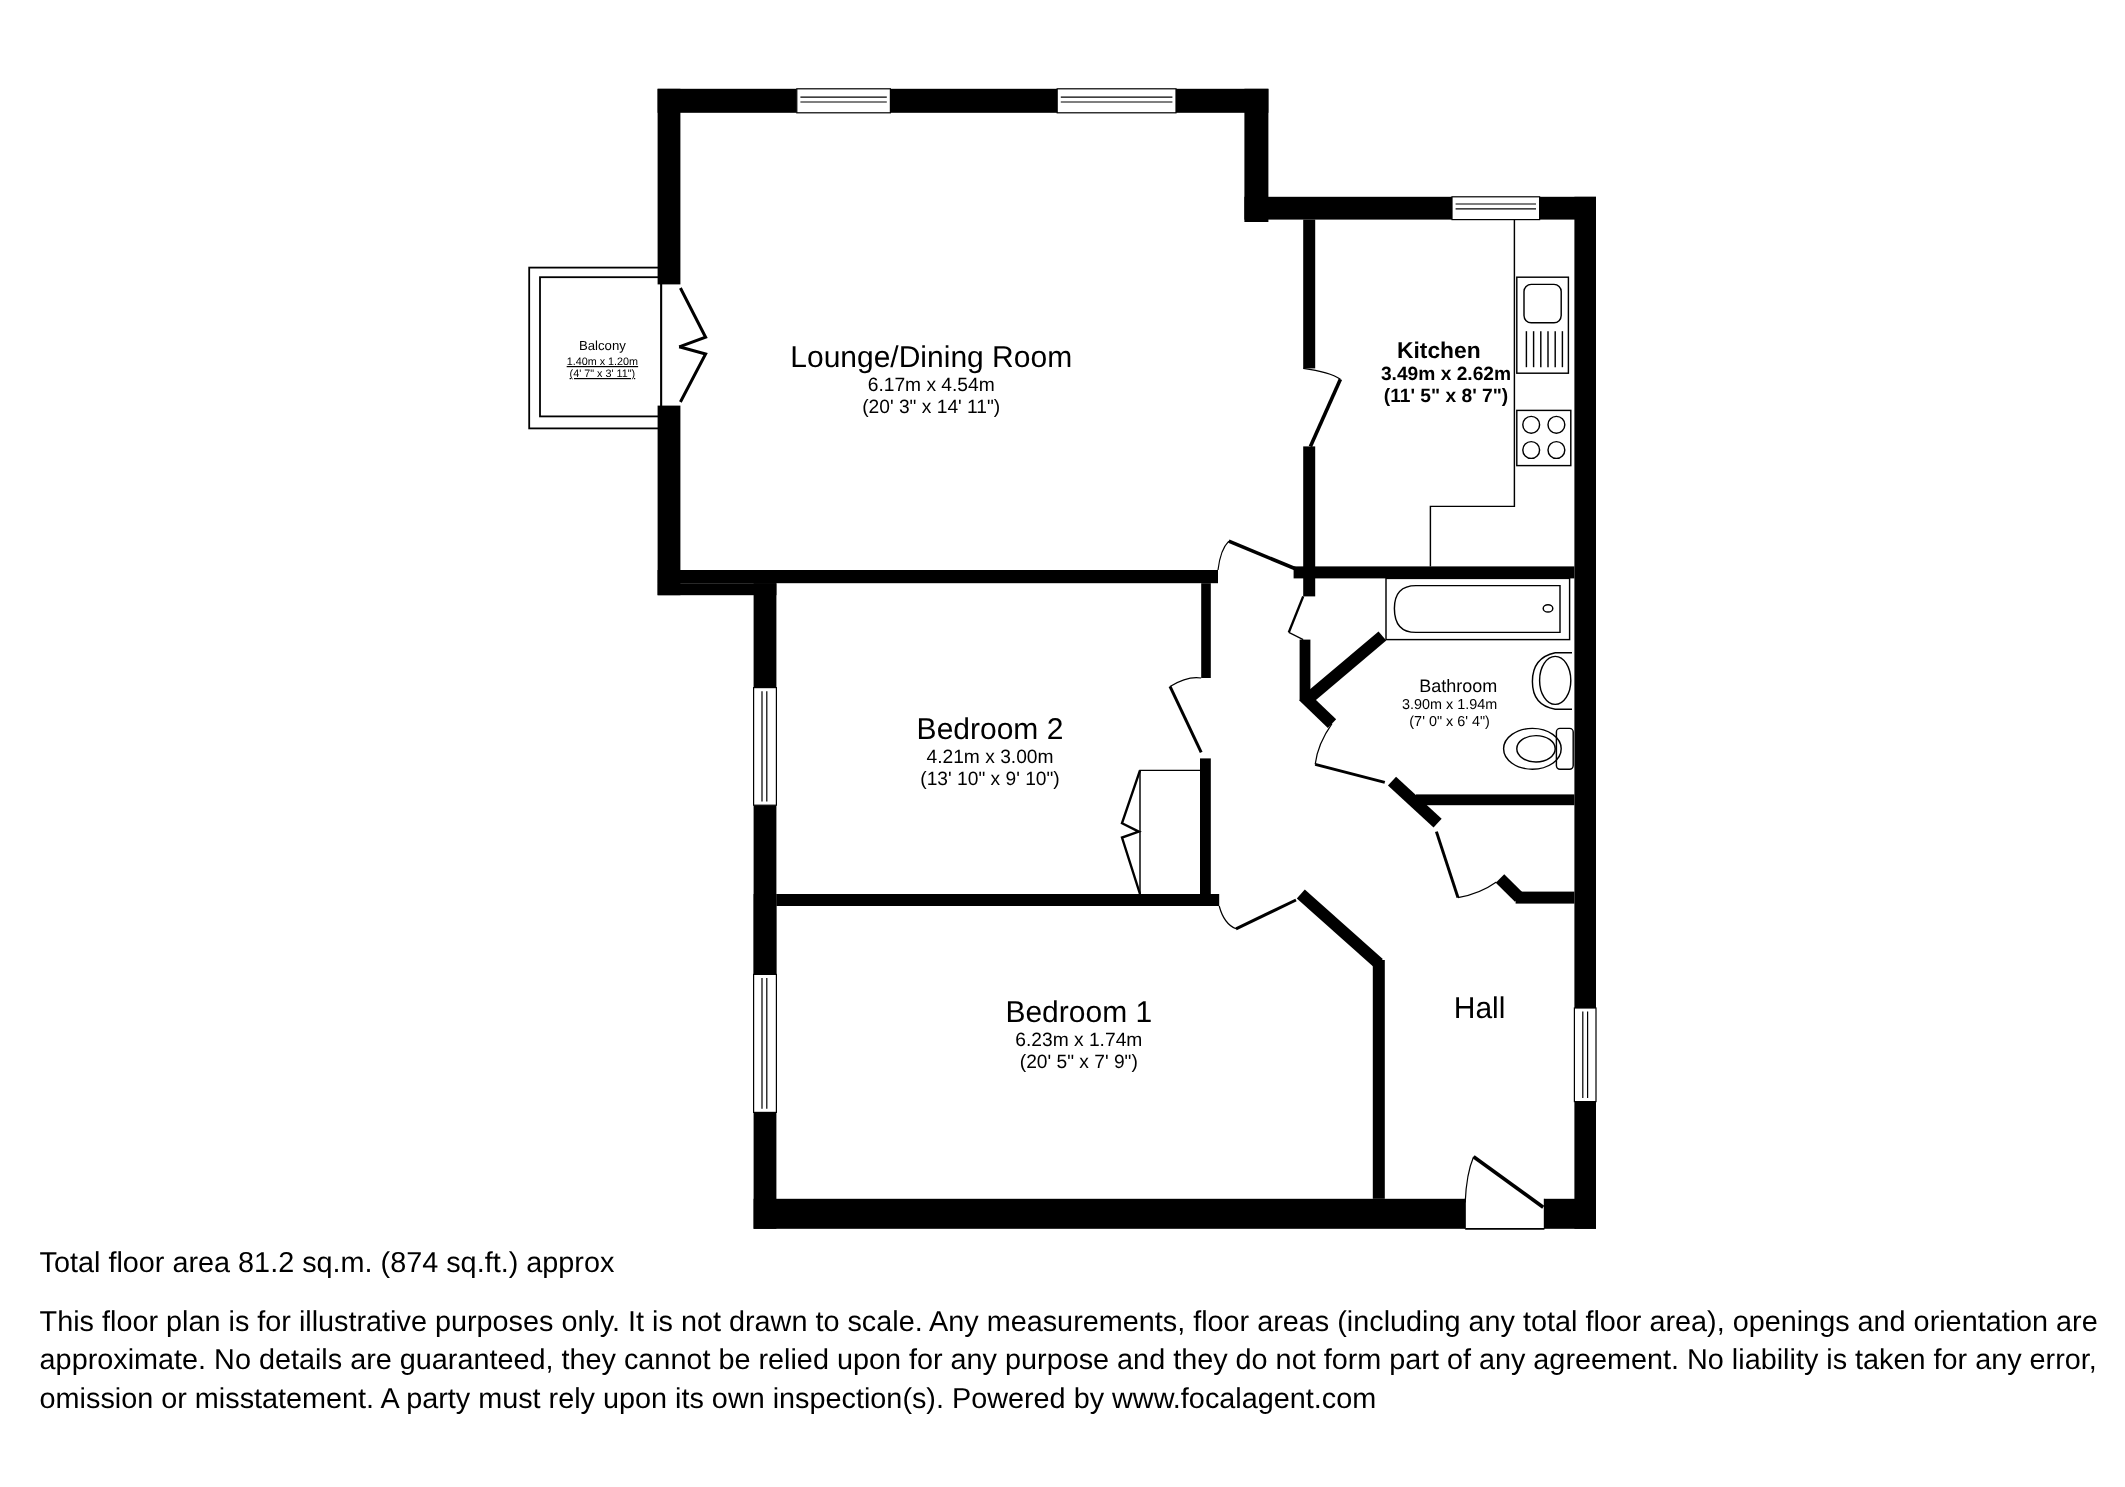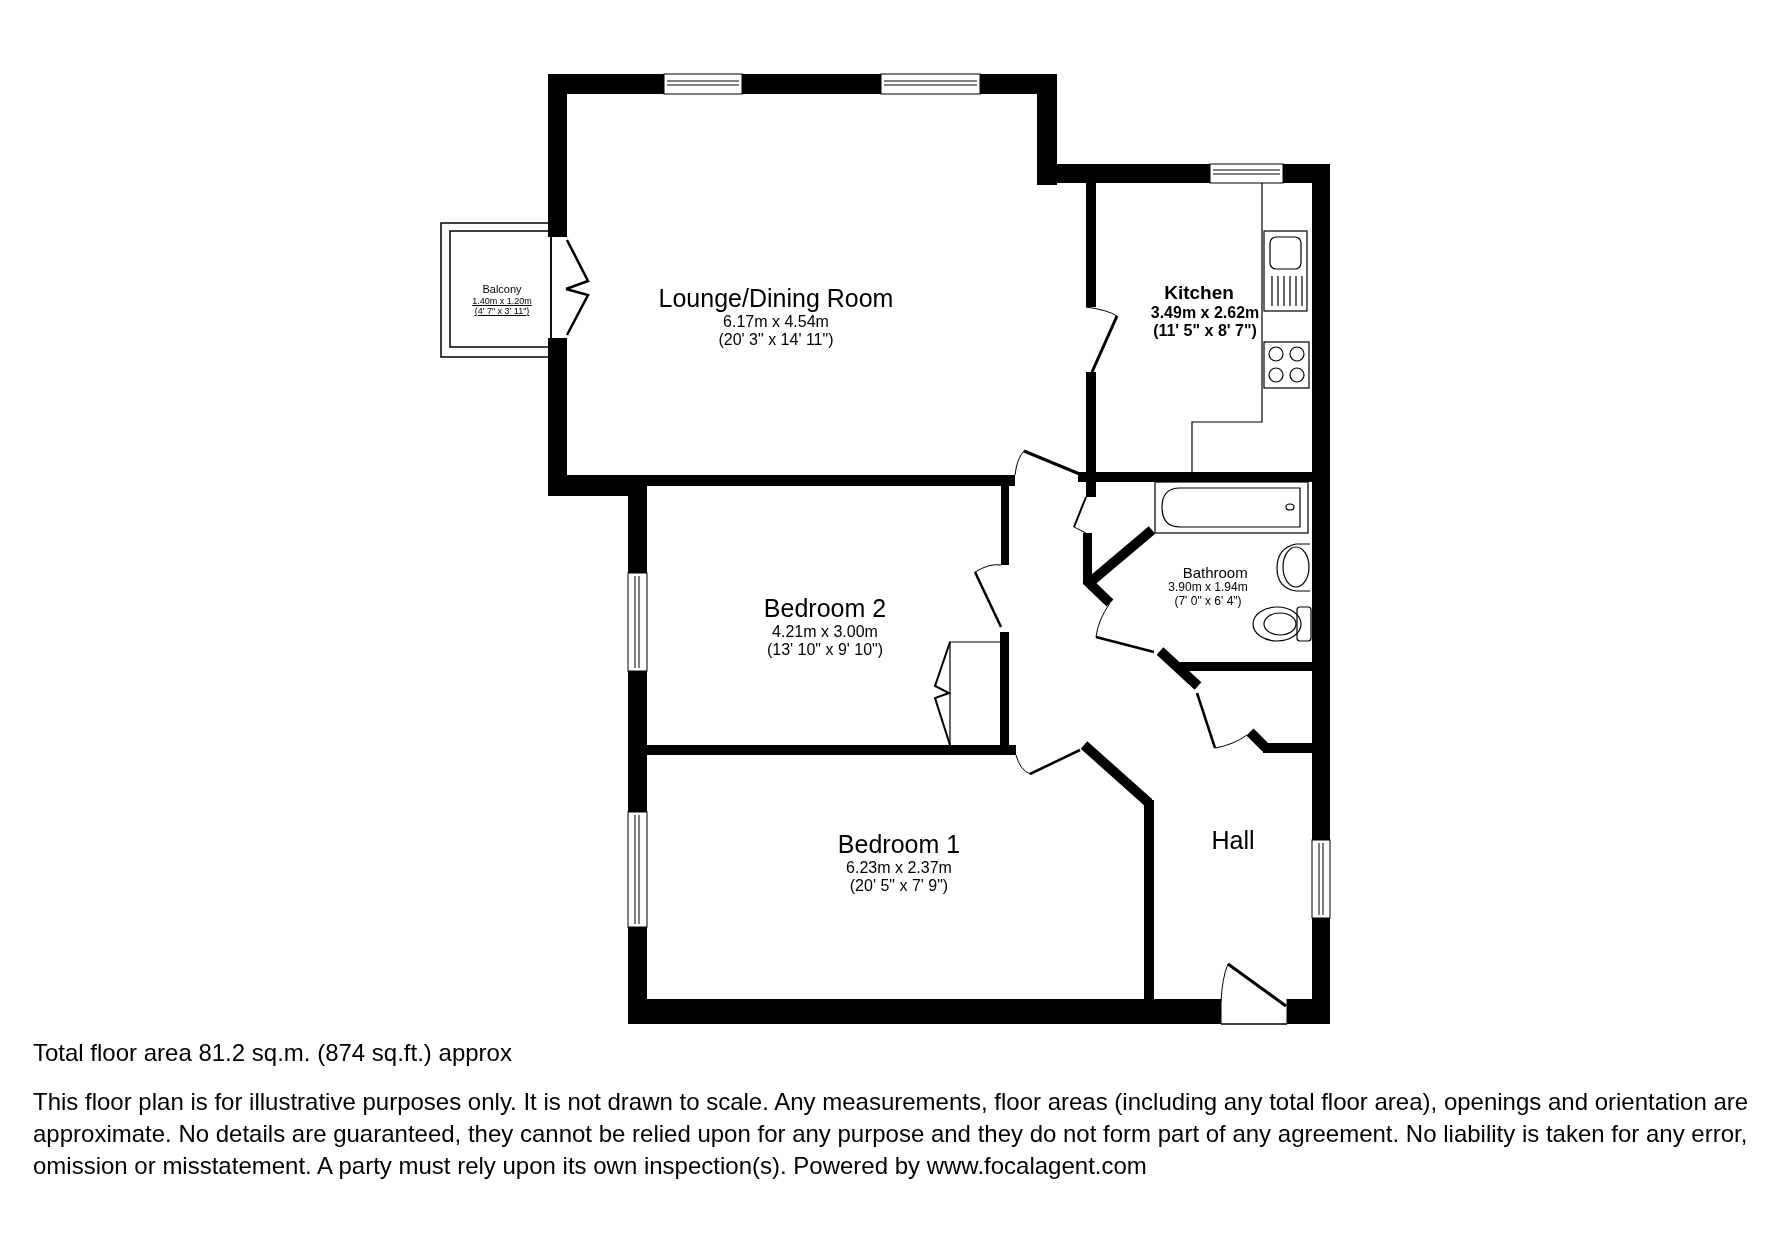--- a/index.html
+++ b/index.html
@@ -197,21 +197,21 @@
 </div>
 
 <div class="label" style="left:825px; top:594px;">
   <div class="room-name-lg">Bedroom 2</div>
   <div class="room-dim-lg">4.21m x 3.00m</div>
   <div class="room-dim-lg">(13' 10" x 9' 10")</div>
 </div>
 
 <div class="label" style="left:899px; top:830px;">
   <div class="room-name-lg">Bedroom 1</div>
-  <div class="room-dim-lg">6.23m x 2.37m</div>
+  <div class="room-dim-lg">6.23m x 1.74m</div>
   <div class="room-dim-lg">(20' 5" x 7' 9")</div>
 </div>
 
 <div class="label" style="left:1233px; top:826px;">
   <div class="room-name-lg">Hall</div>
 </div>
 
 <div class="footer" id="total-area">Total floor area 81.2 sq.m. (874 sq.ft.) approx</div>
 <div class="footer" id="disclaimer">This floor plan is for illustrative purposes only. It is not drawn to scale. Any measurements, floor areas (including any total floor area), openings and orientation are approximate. No details are guaranteed, they cannot be relied upon for any purpose and they do not form part of any agreement. No liability is taken for any error, omission or misstatement. A party must rely upon its own inspection(s). Powered by www.focalagent.com</div>
 

